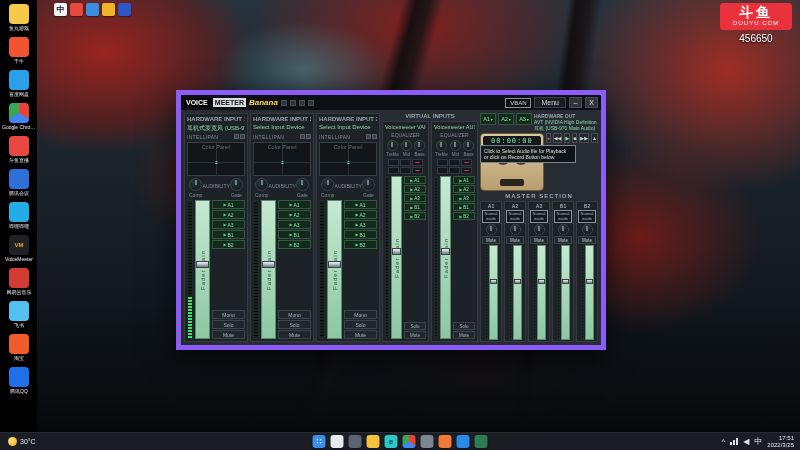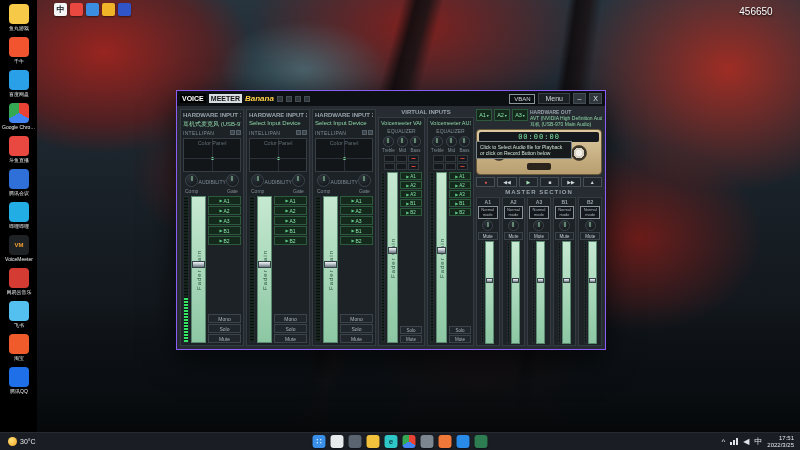--- a/index.html
+++ b/index.html
@@ -40,21 +40,21 @@
   .desk-icons { position:absolute; left:2px; top:4px; width:34px; display:flex;
                 flex-direction:column; gap:6px; z-index:15; }
   .desk-icon { width:34px; display:flex; flex-direction:column; align-items:center; gap:1px; cursor:pointer; }
   .di-img { width:20px; height:20px; border-radius:4px; display:flex; align-items:center;
             justify-content:center; font-size:6px; font-weight:bold; box-shadow:0 1px 2px rgba(0,0,0,.6); }
   .di-label { font-size:5px; color:#f0f2f4; text-shadow:0 1px 1px #000; max-width:34px;
               white-space:nowrap; overflow:hidden; text-overflow:ellipsis; }
 
   
   .vm { position:absolute; left:176px; top:90px; width:430px; height:260px; background:#262c31;
-        border:1px solid #8b5cf6; box-shadow:0 10px 28px rgba(0,0,0,.65); display:flex;
+        border:5px solid #8b5cf6; box-shadow:0 10px 28px rgba(0,0,0,.65); display:flex;
         flex-direction:column; z-index:10; }
   .vm-title { height:15px; background:#0d1013; display:flex; align-items:center; padding:0 3px; gap:3px; flex:none; }
   .logo-voice { background:#000; color:#fff; font-size:7px; font-weight:bold; padding:1px 2px; }
   .logo-meeter { background:#d7dde1; color:#111; font-size:7px; font-weight:bold; padding:1px 2px; }
   .logo-banana { color:#ffd24a; font-style:italic; font-size:8px; font-weight:bold; }
   .mini-sq { width:6px; height:6px; background:#2e353b; border:1px solid #454d54; }
   .vm-spacer { flex:1; }
   .vm-vban { border:1px solid #8a949b; color:#cfd6da; font-size:6px; padding:1px 4px; cursor:pointer; }
   .vm-menu { color:#cfd6da; font-size:7px; padding:1px 6px; border:1px solid #3a4147; background:#1a1f24; cursor:pointer; }
   .vm-sysbtn { width:13px; height:11px; background:#2e353b; color:#dfe5e9; font-size:7px; line-height:10px;
@@ -121,21 +121,21 @@
 
   
   .rp { flex:1; display:flex; flex-direction:column; gap:2px; position:relative; min-width:0; min-height:0; }
   .out-row { display:flex; gap:2px; align-items:flex-start; flex:none; }
   .out-btn { width:16px; height:12px; flex:none; background:#14291c; border:1px solid #2c5a3c; color:#86e3a8;
              font-size:5.5px; display:flex; align-items:center; justify-content:center; gap:1px; cursor:pointer; }
   .out-btn::after { content:"\25BE"; font-size:4px; }
   .out-dev { flex:1; overflow:hidden; }
   .out-title { font-size:5px; color:#98a4ab; font-weight:bold; }
   .out-line { font-size:5px; color:#8fd6a8; white-space:nowrap; overflow:hidden; line-height:6px; }
-  .cassette-wrap { height:58px; flex:none; display:flex; flex-direction:column; gap:2px; position:relative; }
+  .cassette-wrap { height:58px; flex:none; display:flex; flex-direction:row; gap:2px; position:relative; }
   .cassette { flex:1; background:linear-gradient(180deg,#ddc9a0,#b89e6f); border-radius:4px;
               border:1px solid #6b5a3a; position:relative; padding:2px; }
   .tape-top { height:10px; background:#15191d; border-radius:2px; display:flex; align-items:center; justify-content:center; }
   .counter { font-family:"DejaVu Sans Mono", monospace; font-size:7px; color:#7ce0a0; letter-spacing:1px; }
   .reels { display:flex; justify-content:space-between; padding:3px 12px 0; }
   .reel { width:16px; height:16px; border-radius:50%; border:1px solid #554832;
           background:radial-gradient(circle,#f2efe8 0 30%, #d8d2c2 30% 55%, #3a342a 55% 70%, #201c16 70%); }
   .tape-mid { position:absolute; left:50%; bottom:4px; transform:translateX(-50%); width:24px; height:7px;
               background:#2a241c; border-radius:2px; }
   .transport { height:10px; flex:none; display:flex; gap:2px; }
@@ -195,20 +195,24 @@
       <div class="chip" style="background: rgb(232, 72, 63); color: rgb(255, 255, 255);"></div>
 
       <div class="chip" style="background: rgb(59, 141, 224); color: rgb(255, 255, 255);"></div>
 
       <div class="chip" style="background: rgb(240, 180, 41); color: rgb(255, 255, 255);"></div>
 
       <div class="chip" style="background: rgb(47, 85, 200); color: rgb(255, 255, 255);"></div>
     </div>
 
   <div class="douyu">
+    <div class="douyu-box">
+      <div class="douyu-name">斗鱼</div>
+      <div class="douyu-domain">DOUYU.COM</div>
+    </div>
     <div class="douyu-room">456650</div>
   </div>
 
   <div class="desk-icons">
 
       <div class="desk-icon">
         <div class="di-img" style="background: rgb(247, 201, 72); color: rgb(122, 74, 0);"></div>
         <div class="di-label">鱼丸游戏</div>
       </div>
 

